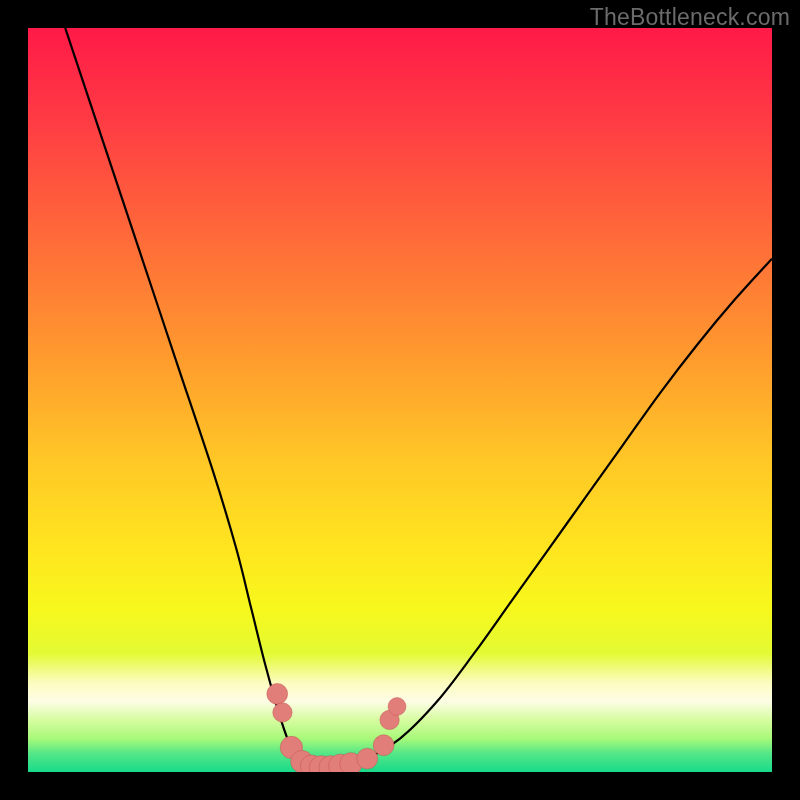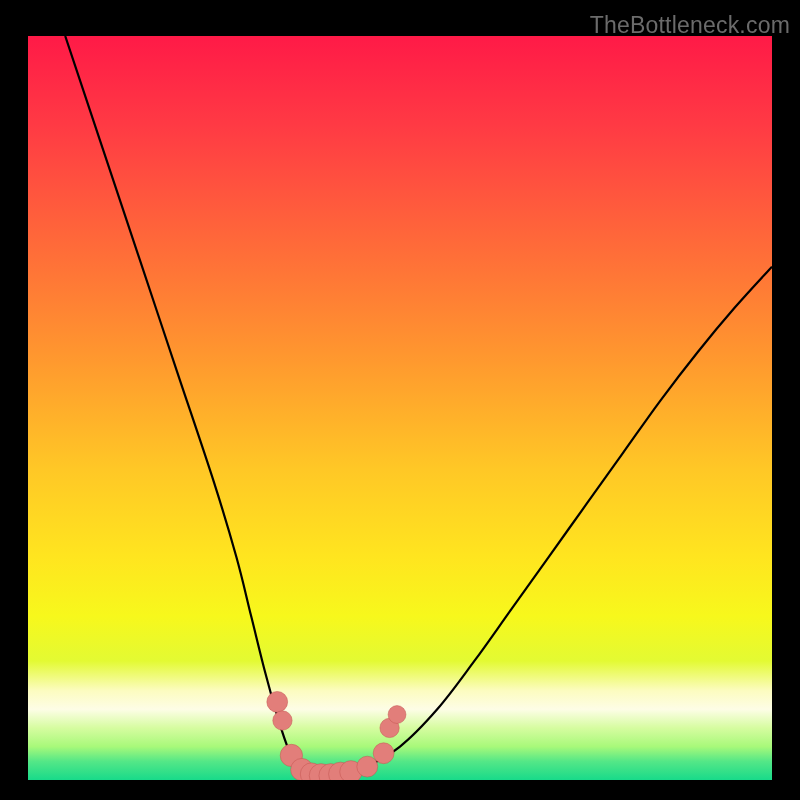--- a/index.html
+++ b/index.html
@@ -7,21 +7,21 @@
     padding: 0;
     width: 800px;
     height: 800px;
     background: #000000;
     overflow: hidden;
     font-family: Arial, Helvetica, sans-serif;
   }
   .frame {
     position: absolute;
     left: 0;
-    top: 8px;
+    top: 0;
     width: 800px;
     height: 576px;
     background: #000000;
   }
   .plot {
     position: absolute;
     left: 28px;
     top: 28px;
     width: 744px;
     height: 744px;

